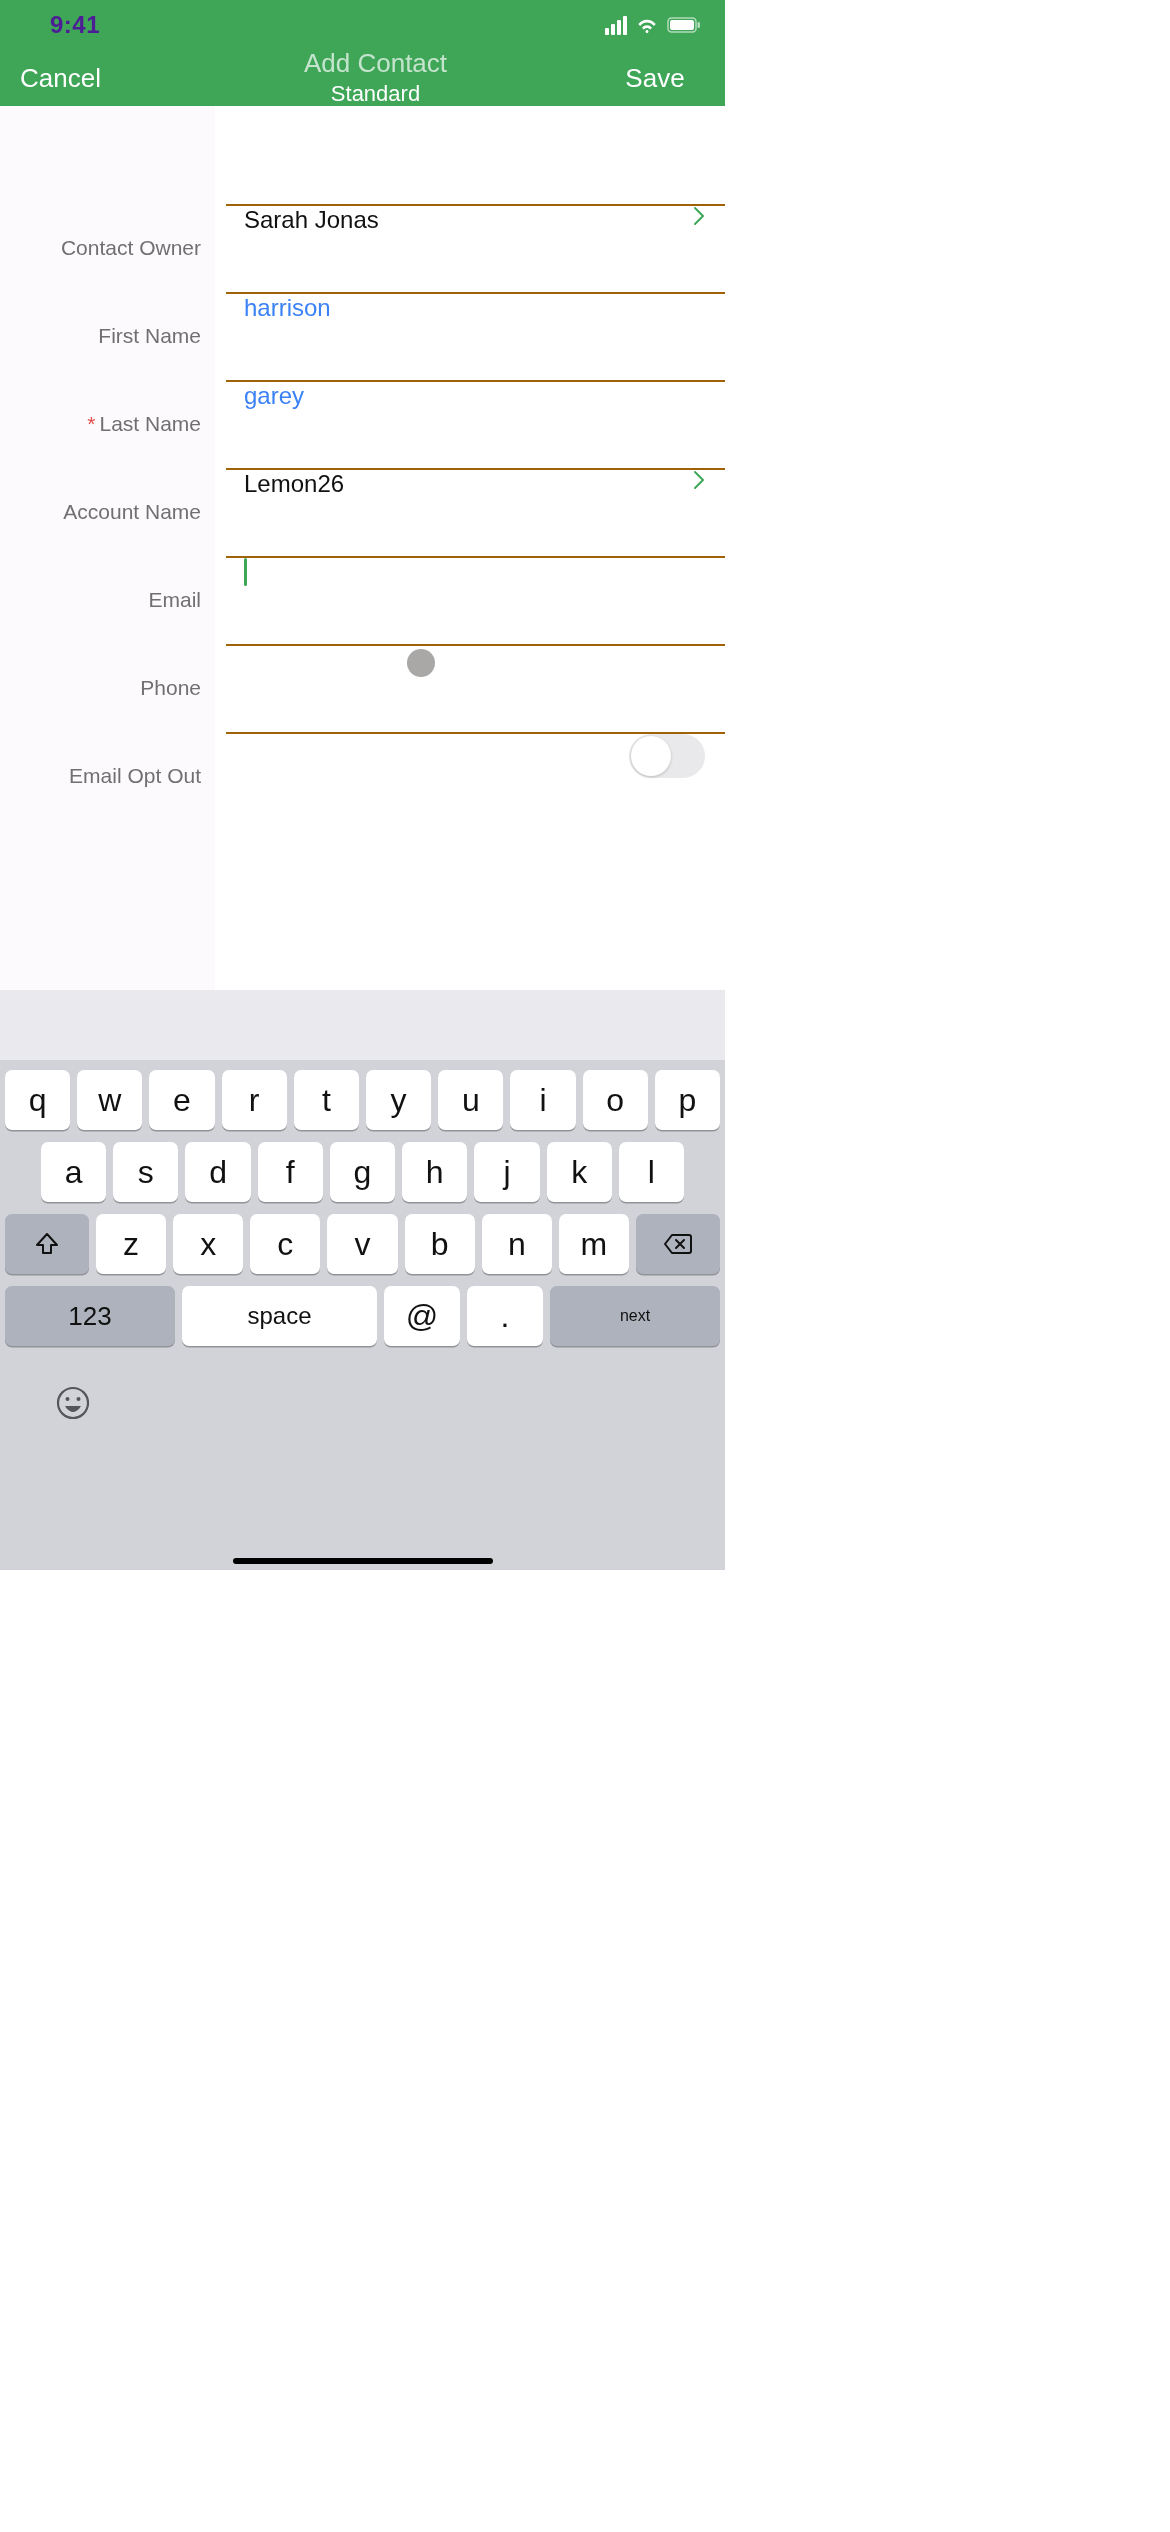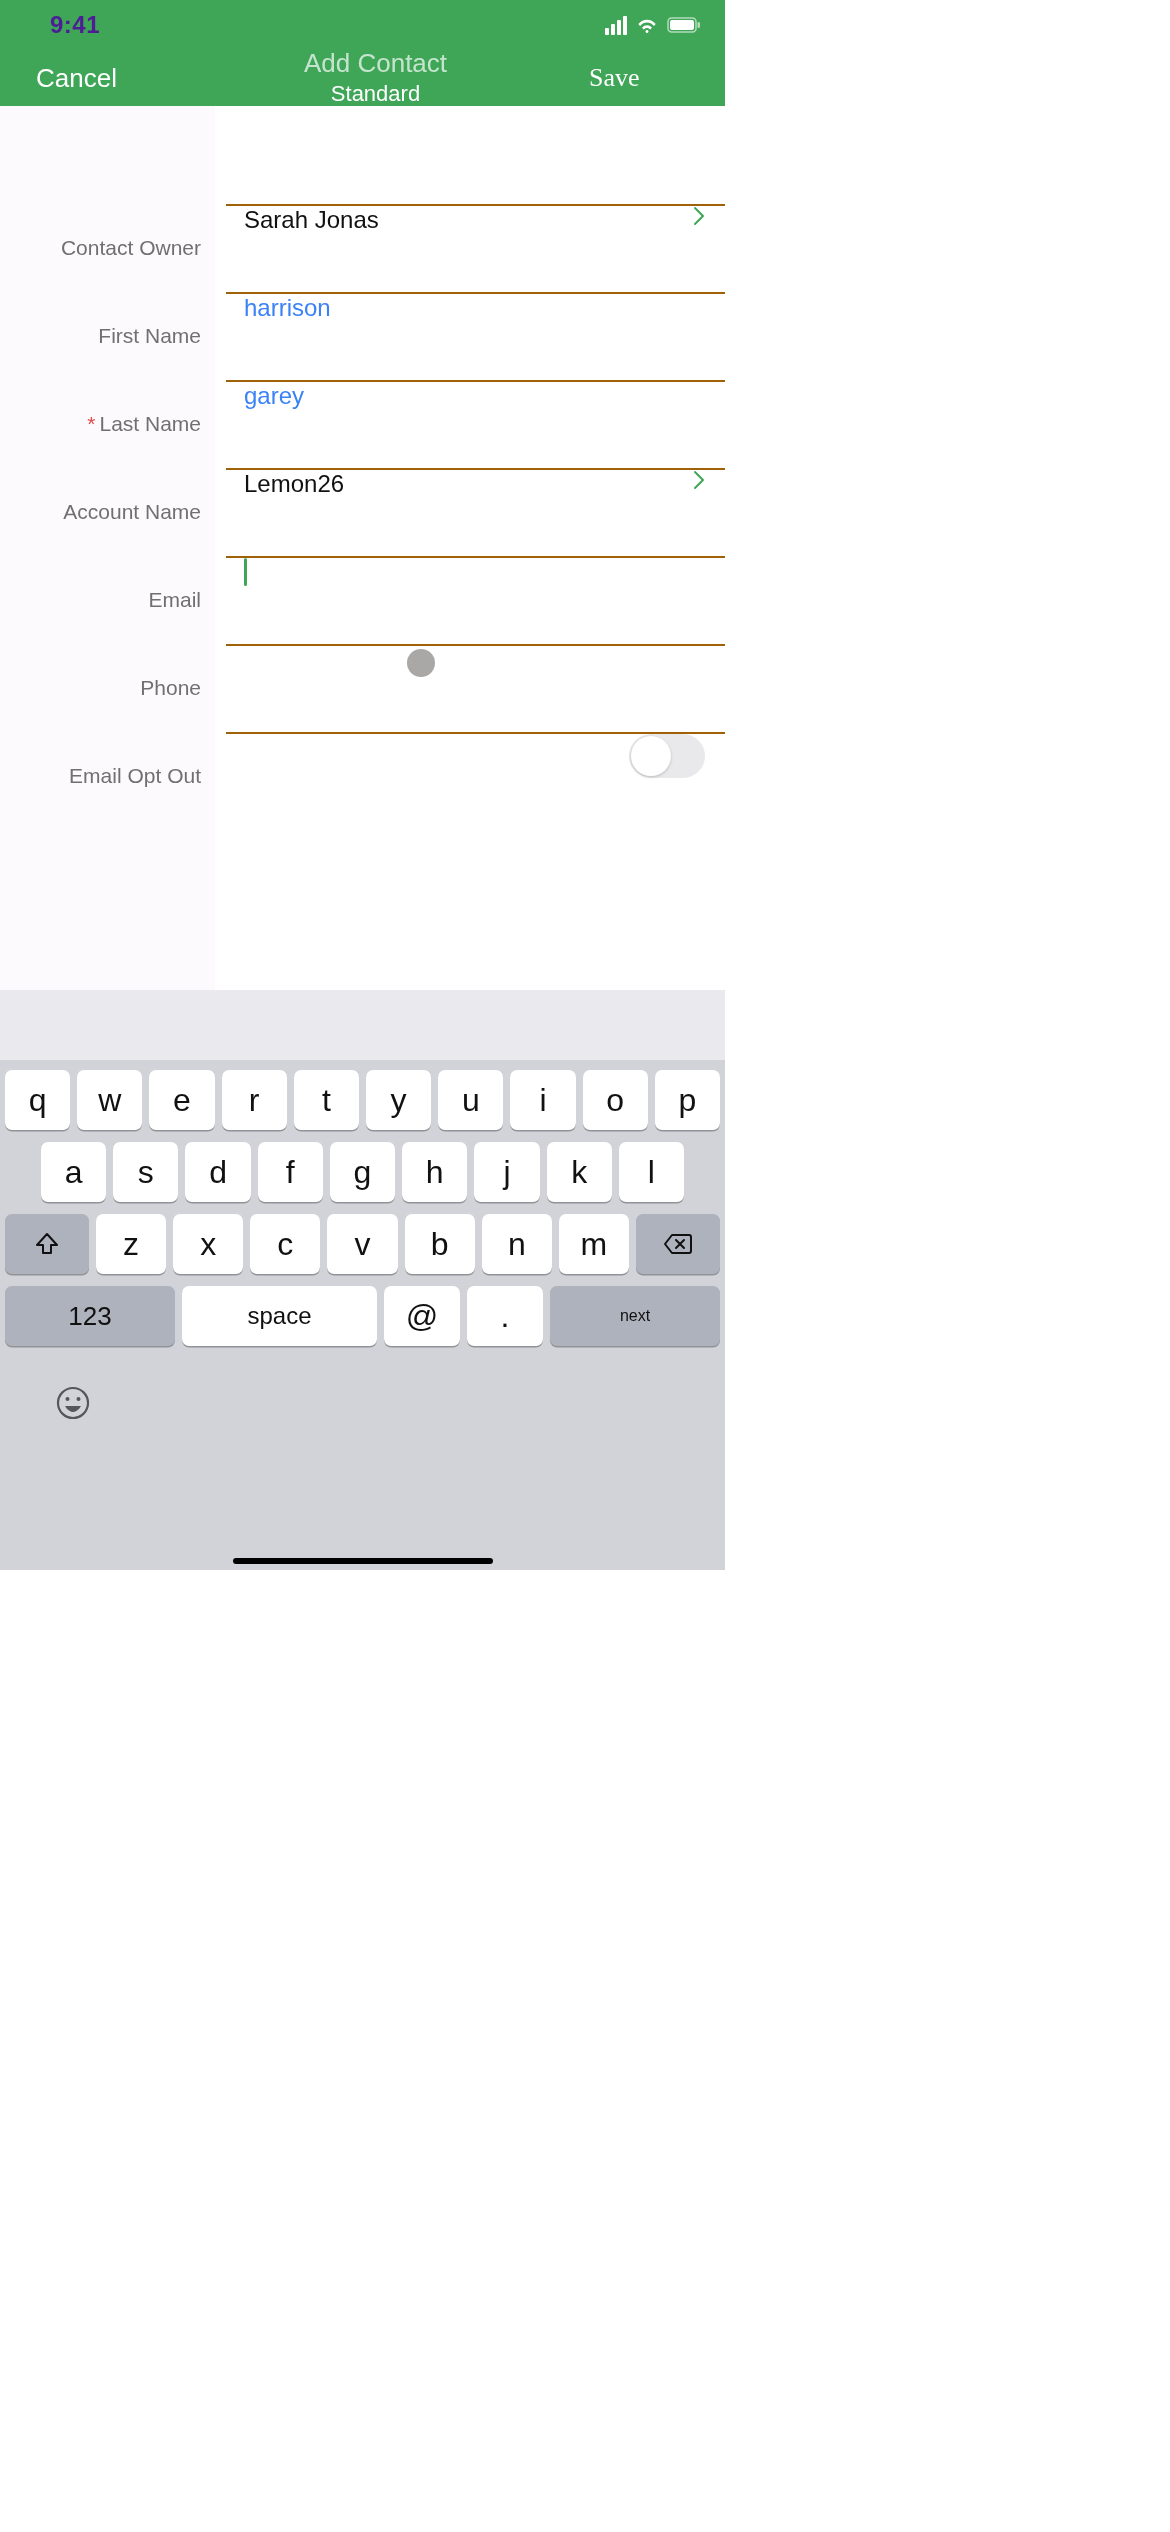--- a/index.html
+++ b/index.html
@@ -9,23 +9,23 @@
   
   .status-bar { height: 50px; background: #3fa658; display: flex; align-items: center; justify-content: space-between; padding: 0 24px 0 50px; color: #4c1d95; }
   .status-time { font-size: 24px; font-weight: 600; letter-spacing: 0.5px; }
   .status-right { display: flex; align-items: center; gap: 8px; }
   .sig-bars { display: inline-flex; align-items: flex-end; gap: 2px; }
   .sig-bars span { width: 4px; background: #fff; border-radius: 1px; }
   .sig-bars span:nth-child(1){height:7px} .sig-bars span:nth-child(2){height:11px} .sig-bars span:nth-child(3){height:15px} .sig-bars span:nth-child(4){height:19px}
   .wifi-svg, .batt-svg { display:block; }
 
   
-  .nav-bar { height: 56px; background: #3fa658; display: flex; align-items: center; justify-content: space-between; padding: 0 36px; }
+  .nav-bar { height: 56px; background: #3fa658; display: flex; align-items: center; justify-content: space-between; padding: 0 20px; }
   .nav-left, .nav-right { color: #fff; font-size: 26px; font-weight: 400; min-width: 100px; }
-  .nav-right { text-align: left; font-family: Liberation Serif, serif; }
+  .nav-right { text-align: center; }
   .nav-center { text-align: center; color: #fff; line-height: 1.15; margin-left: 26px; }
   .nav-title { font-size: 26px; color: rgba(255,255,255,0.7); font-weight: 500; }
   .nav-sub { font-size: 22px; color: #fff; margin-top: 2px; }
 
   
   .form { flex: 1; background: #fcfafd; position: relative; overflow: hidden; }
   .row { display: flex; align-items: center; min-height: 88px; }
   .row-label { width: 215px; text-align: right; padding-right: 14px; color: #707070; font-size: 21px; }
   .row-value { flex:1; background: #ffffff; min-height: 88px; display:flex; align-items:flex-start; padding-left: 18px; font-size: 24px; color: #111; border-top: 2px solid #a16207; position: relative; }
   .row:first-of-type .row-value { border-top: none; }

